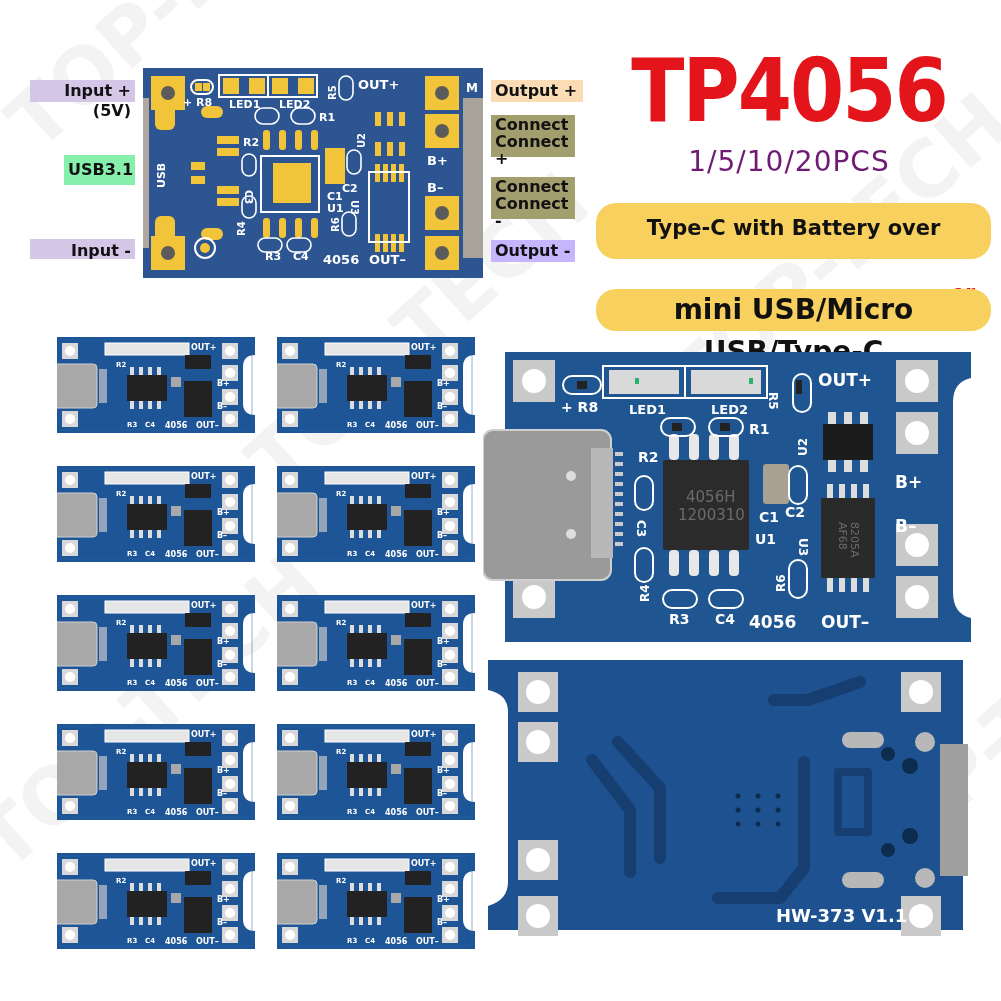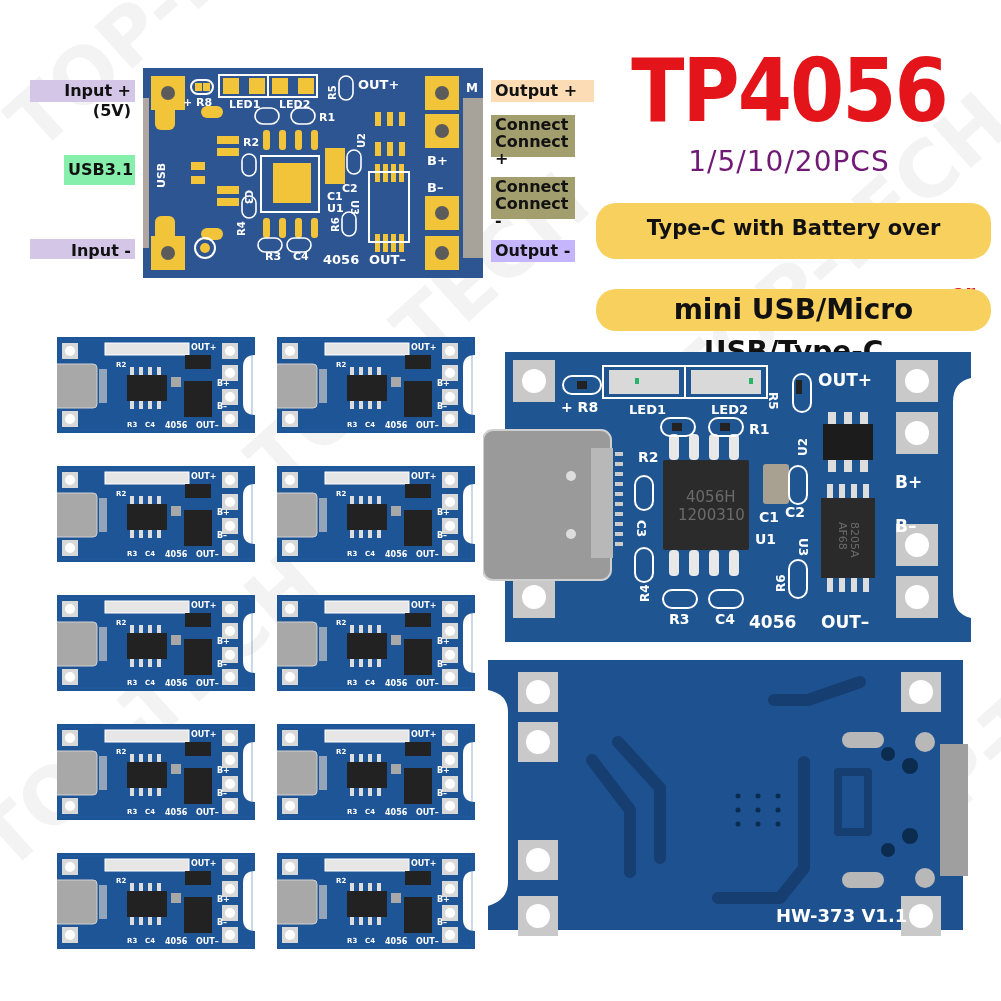--- a/index.html
+++ b/index.html
@@ -147,21 +147,21 @@
       <text transform="translate(22,120) rotate(-90)">USB</text>
       <text transform="translate(102,122) rotate(90)" font-size="10">C3</text>
       <text transform="translate(102,168) rotate(-90)" font-size="10">R4</text>
       <text transform="translate(193,32) rotate(-90)" font-size="10">R5</text>
       <text transform="translate(222,80) rotate(-90)" font-size="10">U2</text>
       <text transform="translate(208,132) rotate(90)" font-size="10">U3</text>
       <text transform="translate(196,164) rotate(-90)" font-size="10">R6</text>
     </g>
   </svg>
 
-  <div class="lbl" style="left: 491px; top: 80px; width: 103px; height: 22px; line-height: 20px; background: rgb(251, 220, 180);">Output +</div>
+  <div class="lbl" style="left: 491px; top: 80px; width: 92px; height: 22px; line-height: 20px; background: rgb(251, 220, 180);">Output +</div>
   <div class="lbl" style="left: 491px; top: 115px; width: 84px; height: 42px; background: rgb(163, 158, 110);">
     <div>Connect</div>
     <div>Connect +</div>
   </div>
   <div class="lbl" style="left: 491px; top: 177px; width: 84px; height: 42px; background: rgb(163, 158, 110);">
     <div>Connect</div>
     <div>Connect -</div>
   </div>
   <div class="lbl" style="left: 491px; top: 240px; width: 84px; height: 22px; line-height: 20px; background: #c4b5fd;">Output -</div>
 </div>

